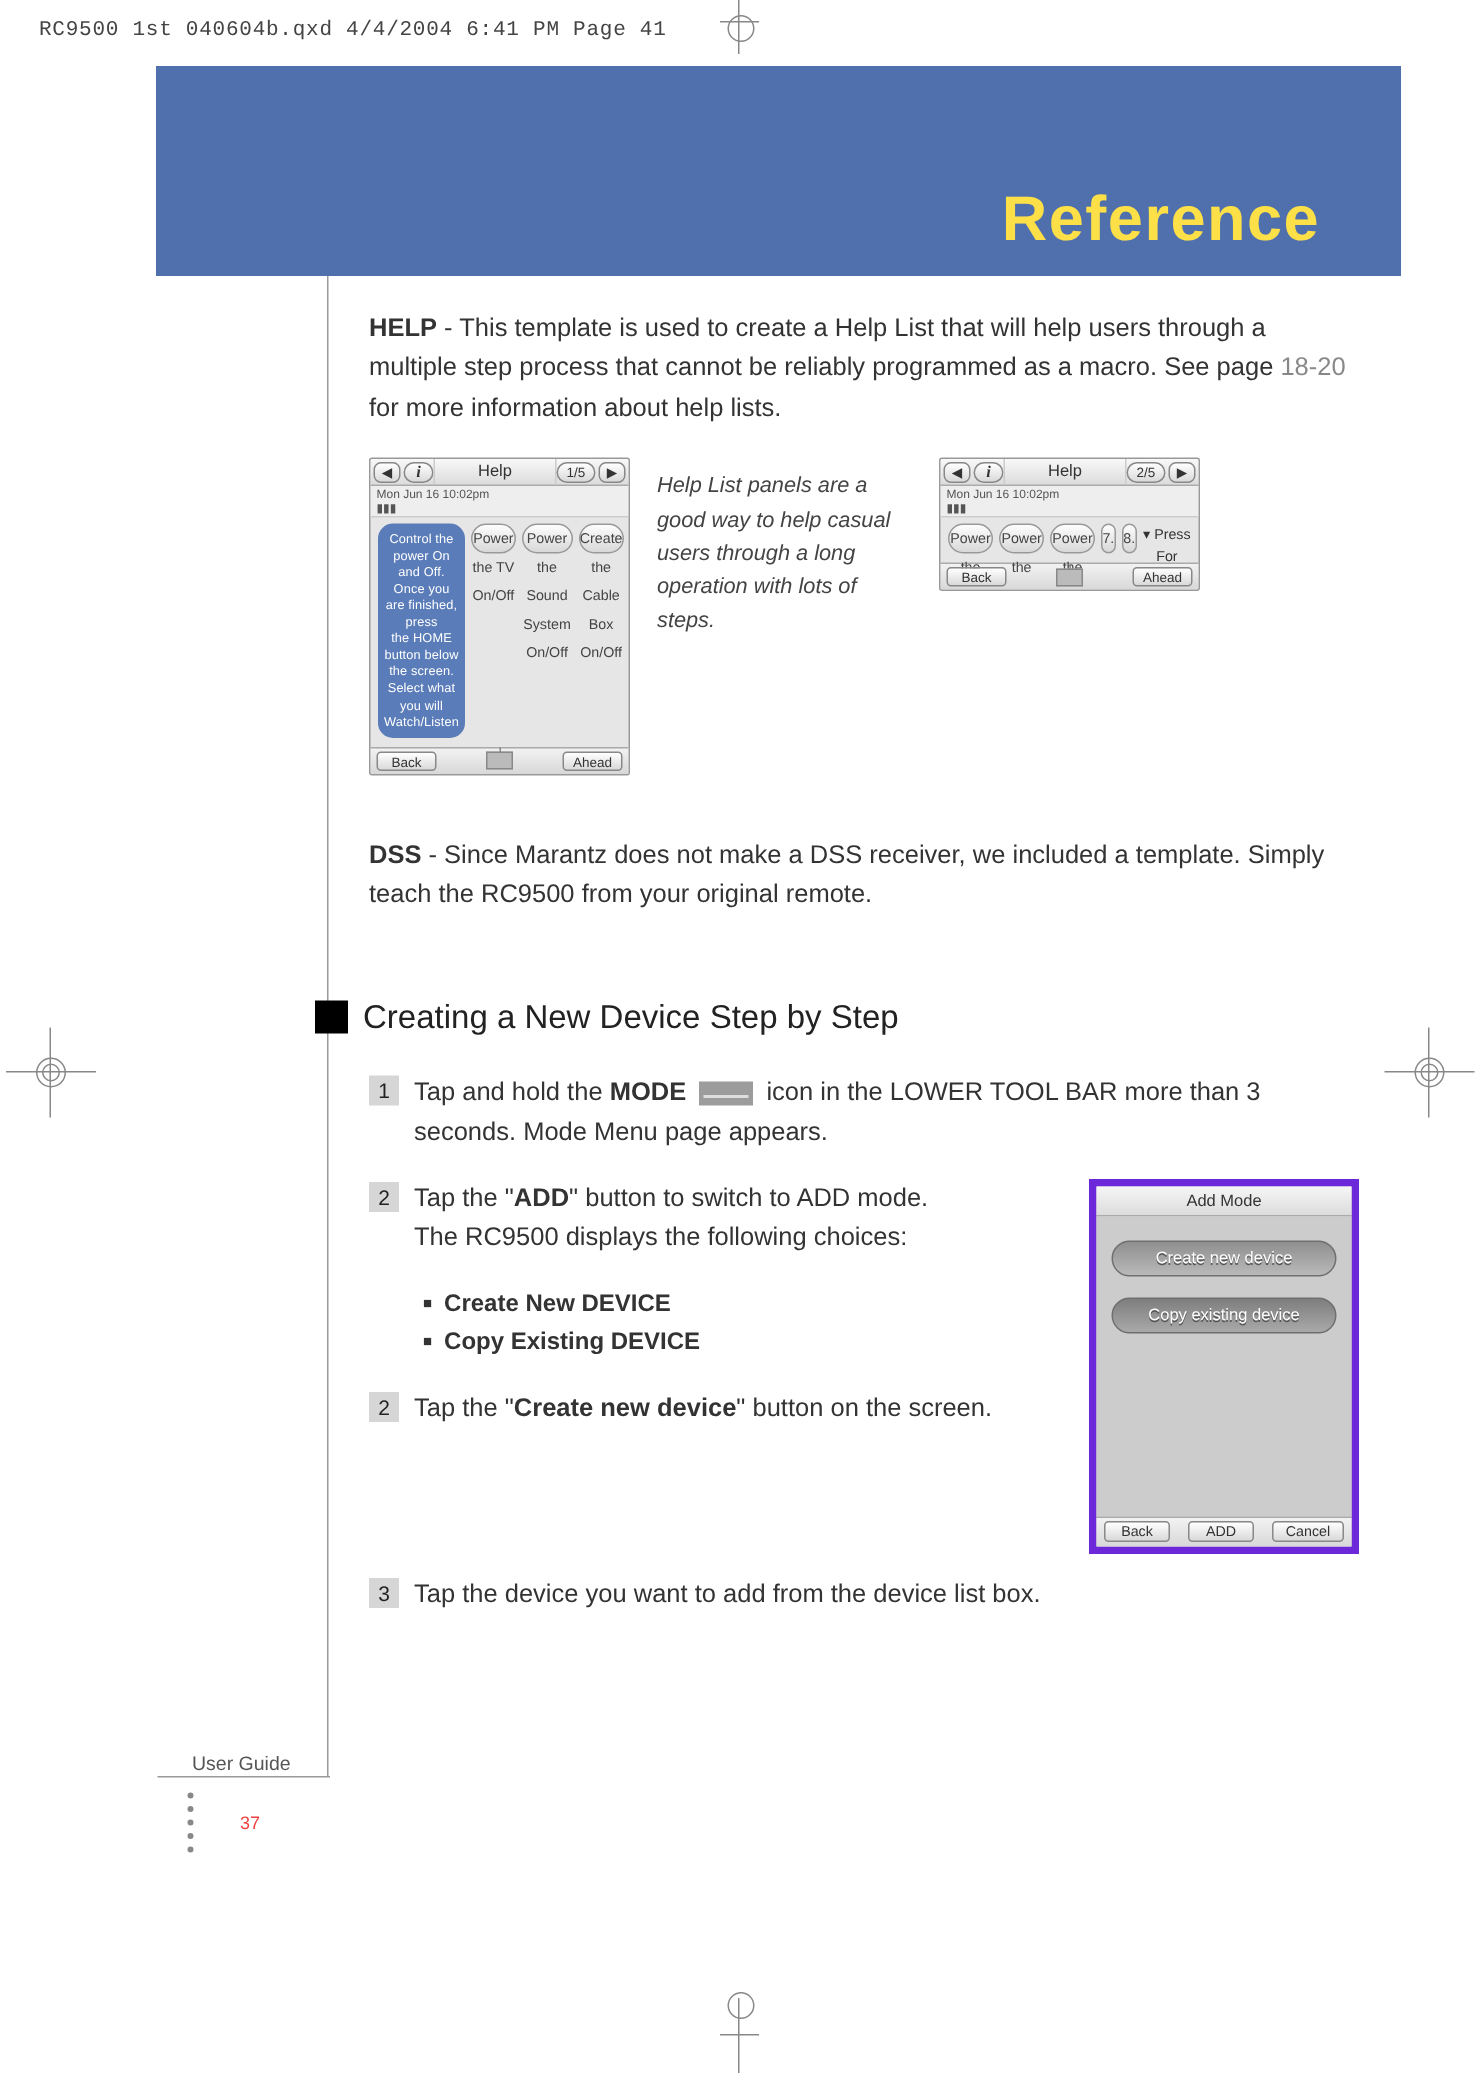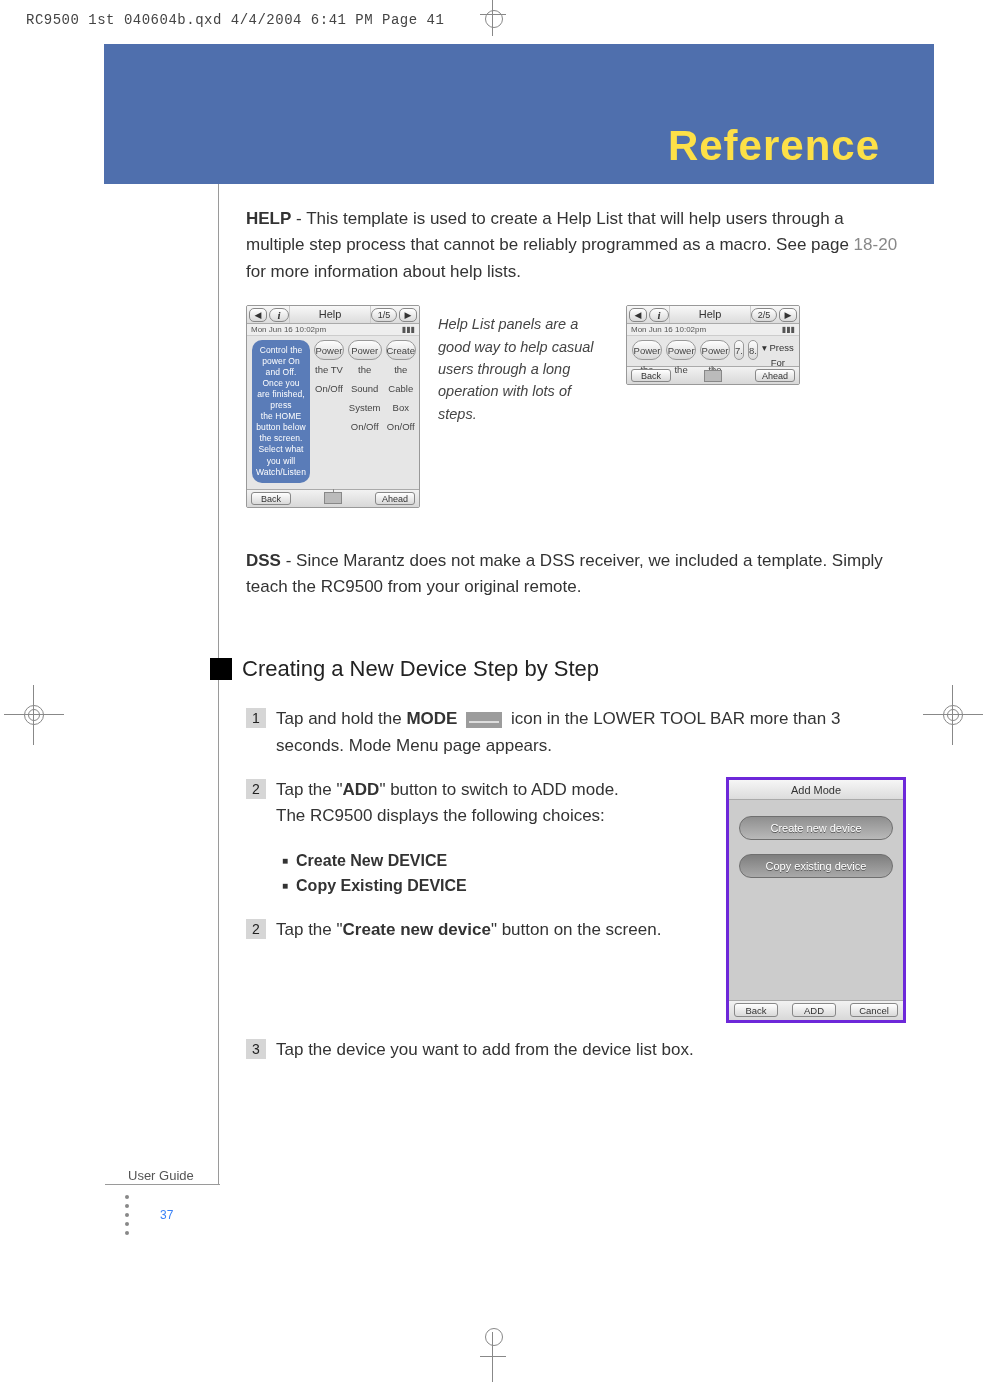--- a/index.html
+++ b/index.html
@@ -167,20 +167,21 @@
     width: 26px; height: 14px; border: 1px solid #888; border-radius: 8px;
     background: linear-gradient(#fff,#d9d9d9);
     text-align: center; font-size: 9px; line-height: 13px;
   }
   .lcd-status {
     display: flex; justify-content: space-between;
     font-size: 8px; color: #555;
     padding: 1px 4px;
     border-bottom: 1px solid #ccc;
     background: #eee;
+    flex-direction: column;
   }
   .lcd-body {
     padding: 4px 5px 6px;
     display: flex; flex-direction: row; gap: 4px;
   }
   .lcd-bluebox {
     background: #5a7cb8;
     color: #fff;
     border-radius: 10px;
     padding: 5px 4px;
@@ -282,21 +283,21 @@
   .bullets .b {
     font-size: 16px; font-weight: 700; line-height: 1.6;
   }
   .bullets .b::before {
     content: "■"; font-size: 10px; margin-right: 8px; position: relative; top: -2px;
   }
 
   
   .lcd2 {
     width: 180px;
-    border: 3px solid #6d28d9;
+    border: 5px solid #6d28d9;
     background: #e9e9e9;
     font-size: 10px;
   }
   .lcd2-top {
     height: 20px; background: linear-gradient(#f6f6f6,#dcdcdc);
     border-bottom: 1px solid #aaa;
     text-align: center; font-size: 11px; line-height: 20px; color: #333;
   }
   .lcd2-body {
     height: 200px;
@@ -344,21 +345,21 @@
   }
   .dots {
     position: absolute; left: 125px; top: 1195px;
     display: flex; flex-direction: column; gap: 5px;
   }
   .dots .d {
     width: 4px; height: 4px; background: #888; border-radius: 50%;
   }
   .pagenum {
     position: absolute; left: 160px; top: 1208px;
-    font-size: 12px; color: #3b82f6;
+    font-size: 12px; color: #ef4444;
   }
 </style>
 </head>
 <body>
 
 <div class="crop-top"></div>
 <div class="crop-circle-top"></div>
 <div class="crop-bottom"></div>
 <div class="crop-circle-bottom"></div>
 <div class="crop-left">

